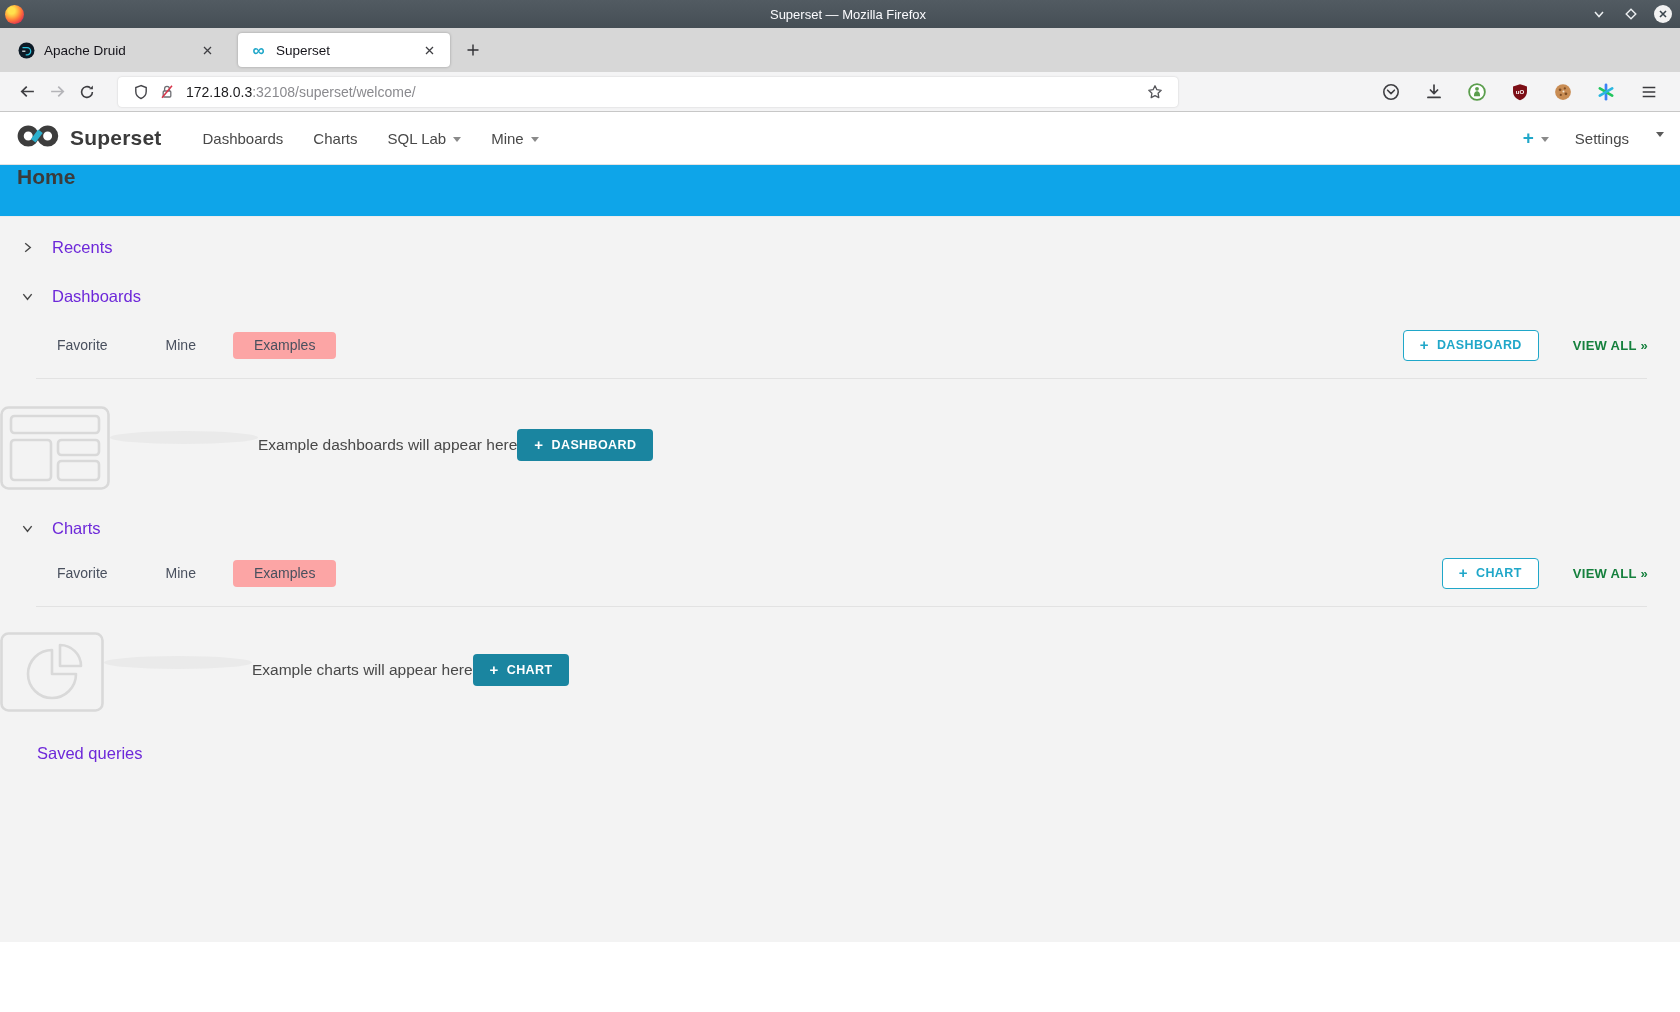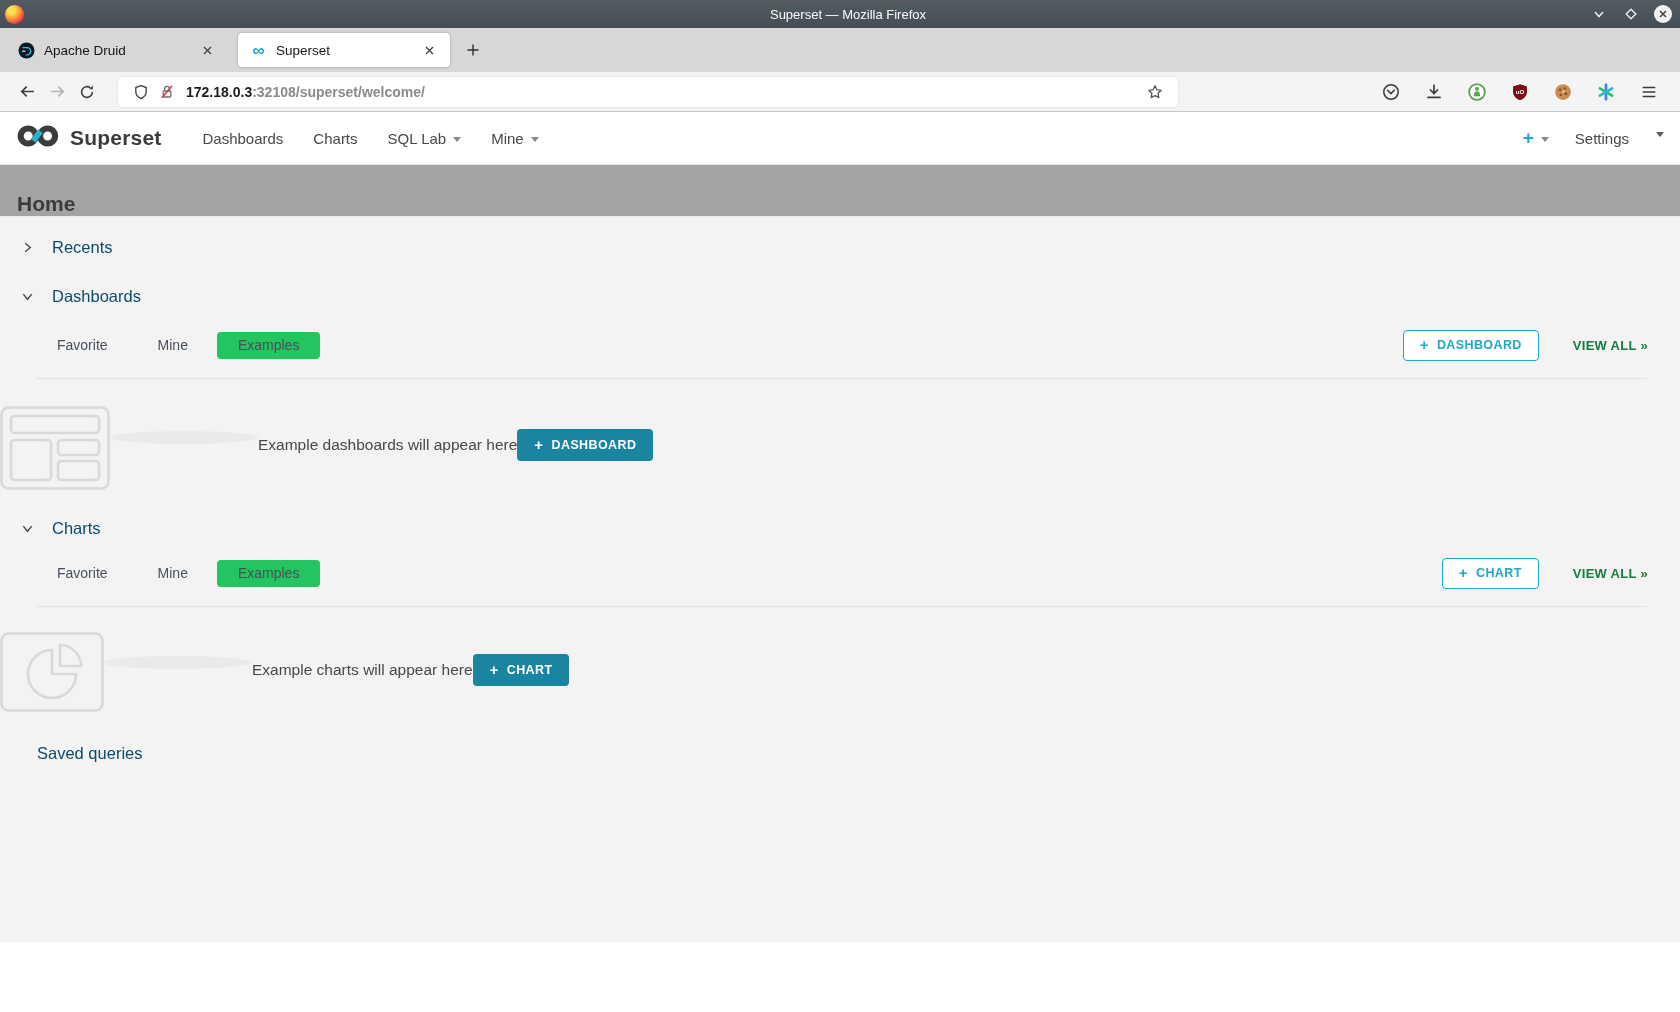--- a/index.html
+++ b/index.html
@@ -35,59 +35,59 @@
                 margin-left:8px; border-radius:4px; }
 
   
   .urlbar { height:40px; background:#f4f4f5; border-bottom:1px solid #c7c7c7; display:flex;
             align-items:center; padding:0 12px; flex:0 0 auto; }
   .nav-btn { width:30px; height:30px; display:flex; align-items:center; justify-content:center;
              border-radius:4px; flex:0 0 auto; }
   .url-field { height:30px; background:#ffffff; border-radius:4px; box-shadow:0 0 2px rgba(0,0,0,.18);
                display:flex; align-items:center; margin-left:16px; width:1060px; padding:0 10px; }
   .url-icon { width:26px; height:26px; display:flex; align-items:center; justify-content:center; flex:0 0 auto; }
-  .url-text { font-size:14px; margin-left:6px; flex:1; white-space:nowrap; overflow:hidden;font-weight:bold; }
+  .url-text { font-size:14px; margin-left:6px; flex:1; white-space:nowrap; overflow:hidden; }
   .url-host { color:#1b1b1d; }
   .url-rest { color:#8a8a8e; }
   .ext-icons { margin-left:auto; display:flex; align-items:center; gap:13px; padding-right:4px; }
   .ext-btn { width:30px; height:30px; display:flex; align-items:center; justify-content:center; border-radius:4px; }
 
   
   .sp-nav { height:53px; background:#fff; border-bottom:1px solid #e3e3e3; display:flex;
             align-items:center; padding:0 16px; flex:0 0 auto; }
   .brand { display:flex; align-items:center; gap:8px; }
   .brand-name { font-size:21px; font-weight:700; color:#3b3b3b; letter-spacing:.2px; }
   .sp-menu { display:flex; align-items:center; margin-left:26px; }
   .sp-menu-item { font-size:15px; color:#484848; padding:0 15px; display:flex; align-items:center; }
   .caret { width:0; height:0; border-left:4px solid transparent; border-right:4px solid transparent;
            border-top:5px solid #8a8a8a; display:inline-block; margin-left:7px; margin-top:2px; }
   .sp-right { margin-left:auto; display:flex; align-items:center; gap:26px; }
   .plus-link { color:#20a7c9; font-size:19px; font-weight:700; display:flex; align-items:center; }
   .settings-link { font-size:15px; color:#484848; display:flex; align-items:flex-start;gap:20px; }
 
   
-  .home-band { height:52px; background:#a3a3a3; display:flex; align-items:flex-end; padding:0 17px;
+  .home-band { height:52px; background:#0ea5e9; display:flex; align-items:flex-start; padding:0 17px;
                border-bottom:1px solid #ececec; flex:0 0 auto; }
   .home-title { font-size:21px; font-weight:700; color:#3b3b3b; }
   .content { background:#f3f3f3; height:725px; flex:0 0 auto; overflow:hidden; }
   .footer-white { background:#ffffff; flex:1; }
 
   .section-row { display:flex; align-items:center; padding-left:20px; height:34px; }
   .section-row .chev { width:15px; display:flex; align-items:center; justify-content:center; }
-  .section-label { font-size:16.5px; color:#0c4a6e; margin-left:17px; }
+  .section-label { font-size:16.5px; color:#6d28d9; margin-left:17px; }
   .row-recents { margin-top:13px; }
   .row-dashboards { margin-top:15px; }
   .row-charts { margin-top:17px; }
   .row-saved { margin-top:20px; }
 
   .subbar { display:flex; align-items:center; margin-top:17px; padding:0 32px 0 36px; height:30px; }
-  .pill-tabs { display:flex; align-items:center; gap:8px; }
+  .pill-tabs { display:flex; align-items:center; gap:16px; }
   .pill-tab { height:27px; display:flex; align-items:center; padding:0 21px; font-size:14px;
               color:#49505e; border-radius:4px; }
-  .pill-tab.active { background:#22c55e; }
+  .pill-tab.active { background:#fca5a5; }
   .actions { margin-left:auto; display:flex; align-items:center; gap:34px; }
   .btn-outline { height:31px; background:#fff; border:1px solid #20a7c9; border-radius:4px;
                  color:#20a7c9; font-weight:700; font-size:12.5px; letter-spacing:.4px;
                  display:flex; align-items:center; padding:0 16px; gap:8px; cursor:pointer;
                  font-family:"Liberation Sans", sans-serif; }
   .view-all { color:#15803d; font-weight:700; font-size:13px; letter-spacing:.3px; text-decoration:none; }
   .divider { height:1px; background:#e2e2e2; margin:18px 33px 0 36px; }
 
   .empty { display:flex; flex-direction:row; align-items:center; }
   .empty-icon { margin-top:27px; }

